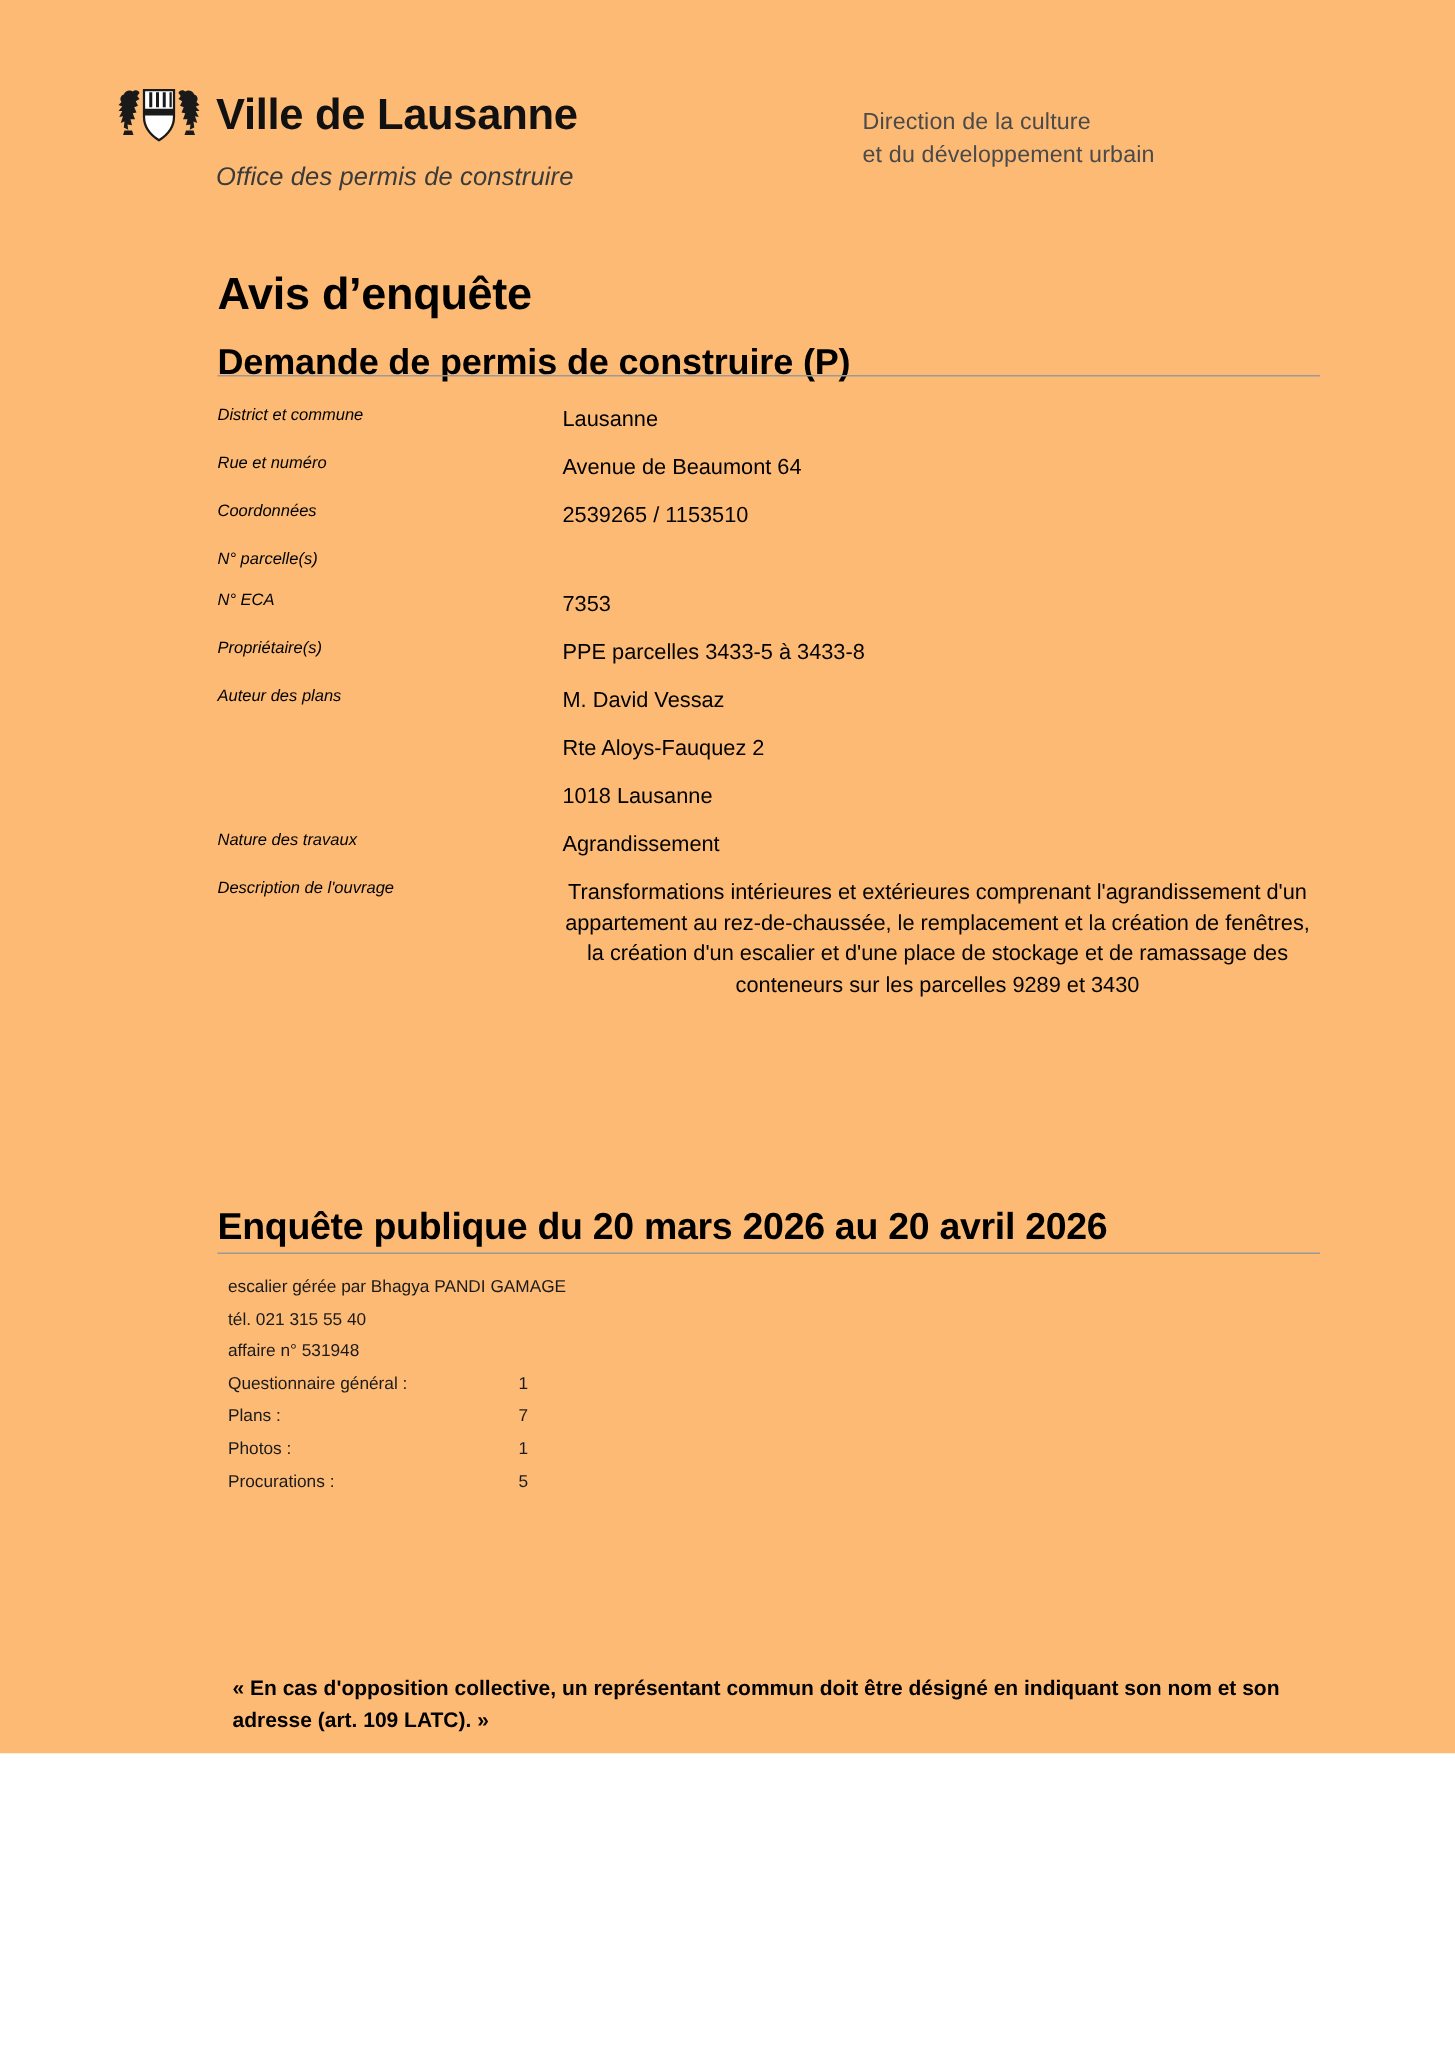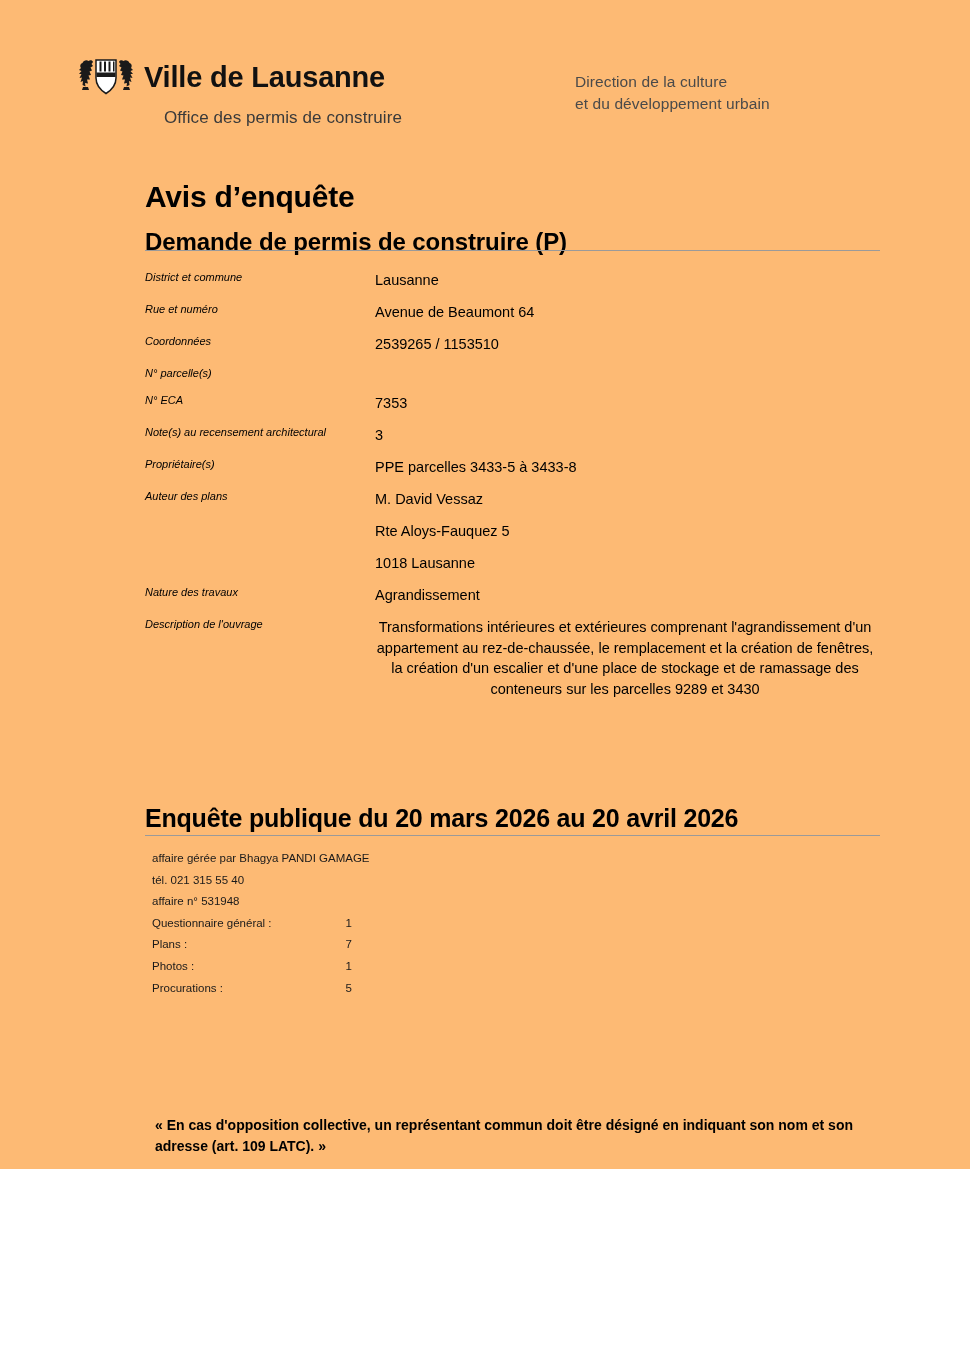--- a/index.html
+++ b/index.html
@@ -50,22 +50,23 @@
     font-size: 29px;
     font-weight: bold;
     letter-spacing: -0.2px;
     line-height: 1;
     color: #111111;
   }
   .brand-sub {
     font-size: 17px;
     color: #3a3a3a;
     margin-top: 9px;
-    margin-left: 86px;
+    margin-left: 66px;
     letter-spacing: 0.1px;
+    font-style: italic;
   }
   .direction {
     position: absolute;
     left: 497px;
     top: 16px;
     font-size: 15.5px;
     line-height: 1.45;
     color: #4a4a4a;
     letter-spacing: 0.1px;
   }
@@ -254,39 +255,35 @@
 
     <div class="row">
       <div class="lbl">N° parcelle(s)</div>
     </div>
 
     <div class="row">
       <div class="lbl">N° ECA</div>
       <div class="val">7353</div>
     </div>
 
-    <div class="row">
-      <div class="lbl" style="width:200px;flex:0 0 230px;">Note(s) au recensement architectural</div>
-      <div class="val" style="align-self:flex-end;">3</div>
-    </div>
 
     <div class="row">
       <div class="lbl">Propriétaire(s)</div>
       <div class="val">PPE parcelles 3433-5 à 3433-8</div>
     </div>
 
     <div class="row">
       <div class="lbl">Auteur des plans</div>
       <div class="val">M. David Vessaz</div>
     </div>
 
 
     <div class="row">
       <div class="lbl"></div>
-      <div class="val">Rte Aloys-Fauquez 5</div>
+      <div class="val">Rte Aloys-Fauquez 2</div>
     </div>
 
     <div class="row">
       <div class="lbl"></div>
       <div class="val">1018 Lausanne</div>
     </div>
 
     <div class="row">
       <div class="lbl">Nature des travaux</div>
       <div class="val">Agrandissement</div>
@@ -297,21 +294,21 @@
       <div class="val val-para" style="max-width:500px;text-align:center;">Transformations intérieures et extérieures comprenant l'agrandissement d'un appartement au rez-de-chaussée, le remplacement et la création de fenêtres, la création d'un escalier et d'une place de stockage et de ramassage des conteneurs sur les parcelles 9289 et 3430</div>
     </div>
 
   </div>
 
   <h2 class="enquete">Enquête publique du 20 mars 2026 au 20 avril 2026</h2>
 
   <div class="rule rule-2"></div>
 
   <div class="smallprint">
-    <div class="sp-line">affaire gérée par Bhagya PANDI GAMAGE</div>
+    <div class="sp-line">escalier gérée par Bhagya PANDI GAMAGE</div>
     <div class="sp-line">tél. 021 315 55 40</div>
     <div class="sp-line">affaire n° 531948</div>
 
     <div class="sp-count">
       <span class="k">Questionnaire général :</span>
       <span class="v">1</span>
     </div>
     <div class="sp-count">
       <span class="k">Plans :</span>
       <span class="v">7</span>

